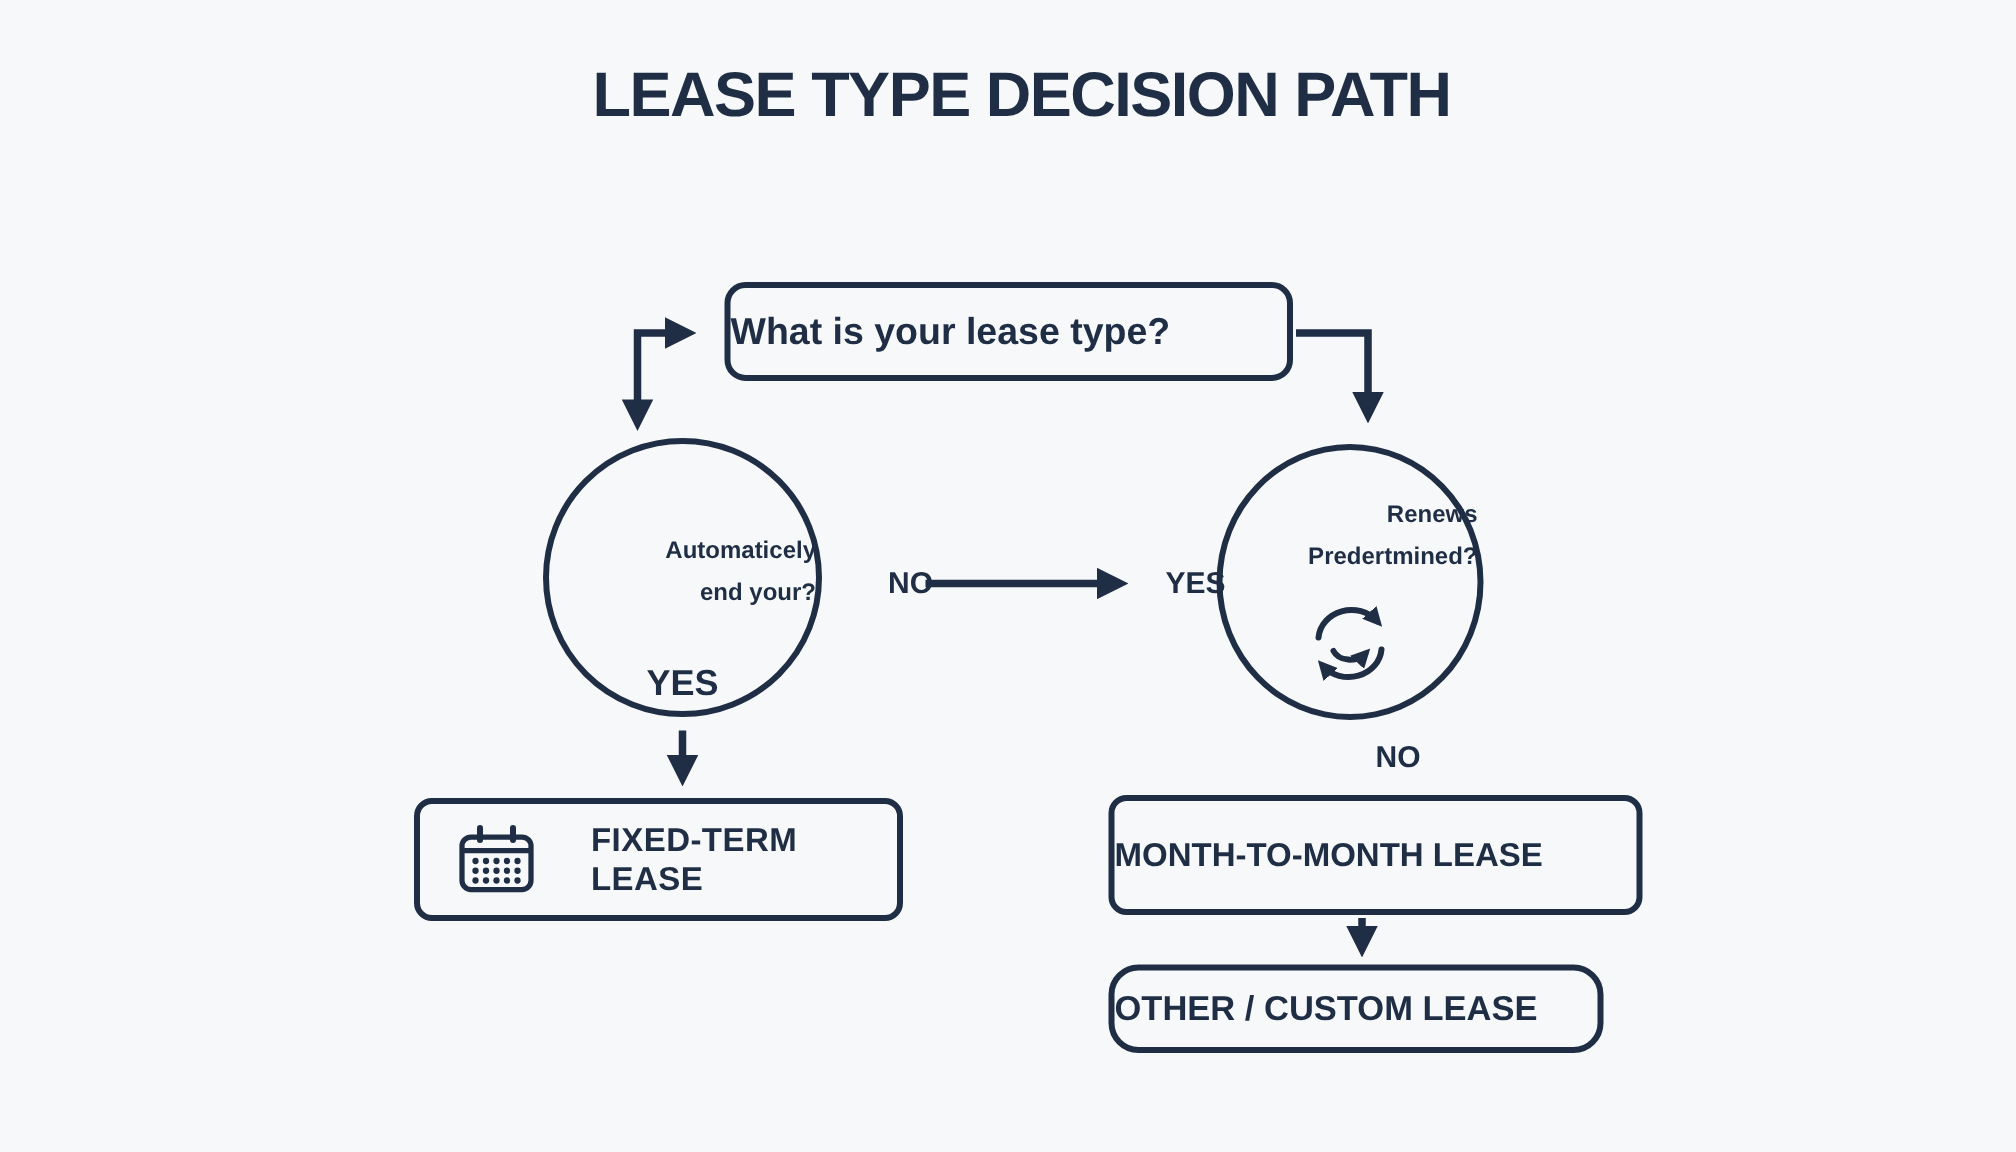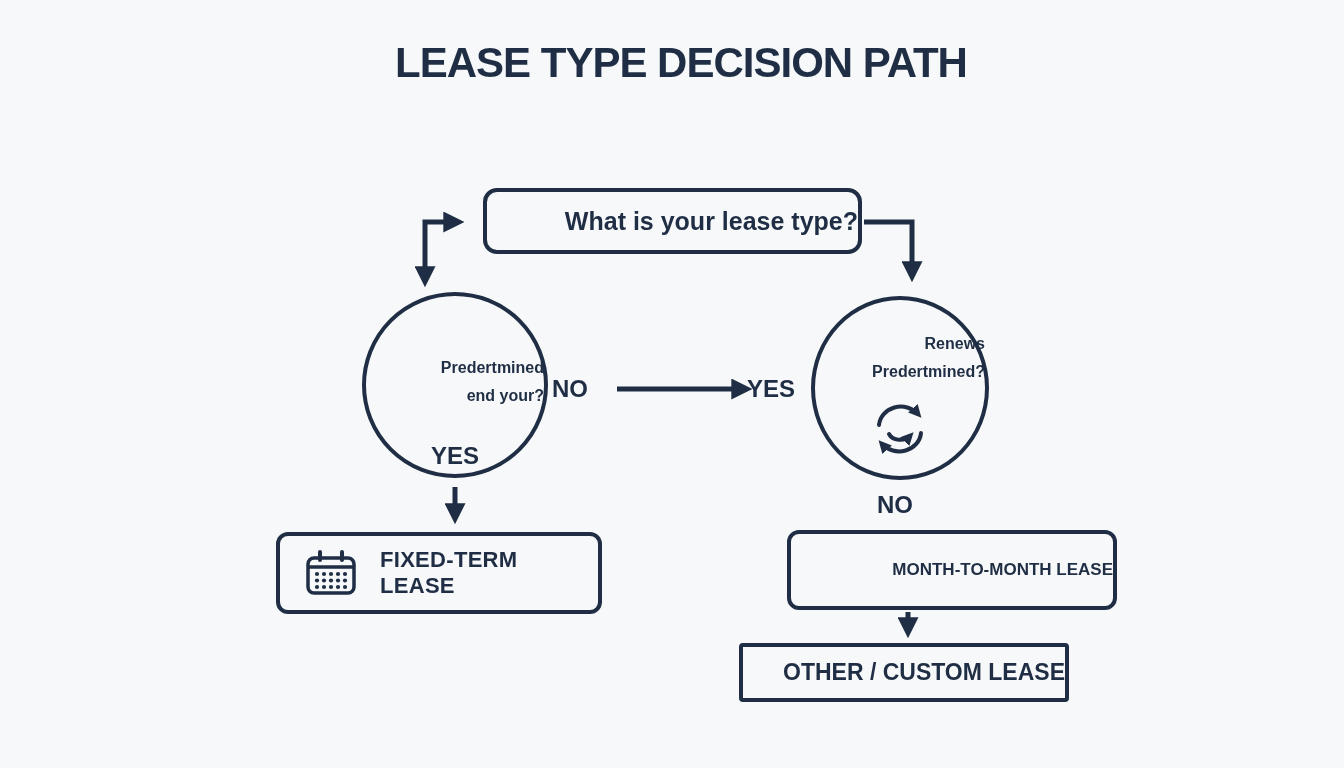--- a/index.html
+++ b/index.html
@@ -21,21 +21,21 @@
     text-align:center;
     font-size:42px;font-weight:700;
     letter-spacing:-1px;
     line-height:46px;
     padding-left:18px;
   }
   .node-box{
     box-sizing:border-box;
     border:4px solid var(--ink);
     background:var(--background);
-    display:flex;align-items:center;justify-content:flex-end;
+    display:flex;align-items:center;justify-content:flex-start;
     font-weight:700;
   }
   .root-box{
     left:483px;top:188px;width:379px;height:66px;
     border-radius:14px;
     font-size:25px;
   }
   .circle{
     box-sizing:border-box;
     border:4px solid var(--ink);
@@ -56,43 +56,42 @@
     text-align:center;
     font-size:24px;font-weight:700;
   }
   .circle-left .result{top:146px;}
   .refresh-wrap{
     position:absolute;left:50%;top:98px;
     transform:translateX(-50%);
     width:64px;height:62px;
   }
   .edge-label{
-    font-size:24px;font-weight:700;
-    text-align:left;line-height:30px;
+    font-size:20px;font-weight:700;
+    text-align:right;line-height:30px;
     width:70px;
   }
   .label-no-cross{left:552px;top:374px;}
   .label-yes-cross{left:747px;top:374px;}
   .label-no-bottom{left:877px;top:490px;}
   .outcome-fixed{
     left:276px;top:532px;width:326px;height:82px;
     border-radius:12px;
     font-size:22px;letter-spacing:0.3px;
     justify-content:flex-start;
-    padding-left:24px;gap:22px;
+    padding-left:24px;gap:36px;
   }
   .outcome-month{
-    left:739px;top:530px;width:330px;height:80px;
+    left:739px;top:530px;width:356px;height:80px;
     border-radius:12px;
-    font-size:17px;
-    margin-left:48px;
+    font-size:22px;
   }
   .outcome-other{
     left:739px;top:643px;width:330px;height:59px;
-    border-radius:4px;
+    border-radius:20px;
     font-size:23px;
   }
   .connectors{left:0;top:0;pointer-events:none;color:var(--ink);}
   .icon-svg{display:block;color:var(--ink);}
 </style>
 </head>
 <body>
 
 <div class="canvas">
 
@@ -113,21 +112,21 @@
   </svg>
 
   <div class="abs title">LEASE TYPE DECISION PATH</div>
 
   <div class="abs node-box root-box">
     <span>What is your lease type?</span>
   </div>
 
   <div class="abs circle circle-left">
     <div class="cond">
-      <div>Predertmined</div>
+      <div>Automaticely</div>
       <div>end your?</div>
     </div>
     <div class="result">YES</div>
   </div>
 
   <div class="abs circle circle-right">
     <div class="cond">
       <div>Renews</div>
       <div>Predertmined?</div>
     </div>

